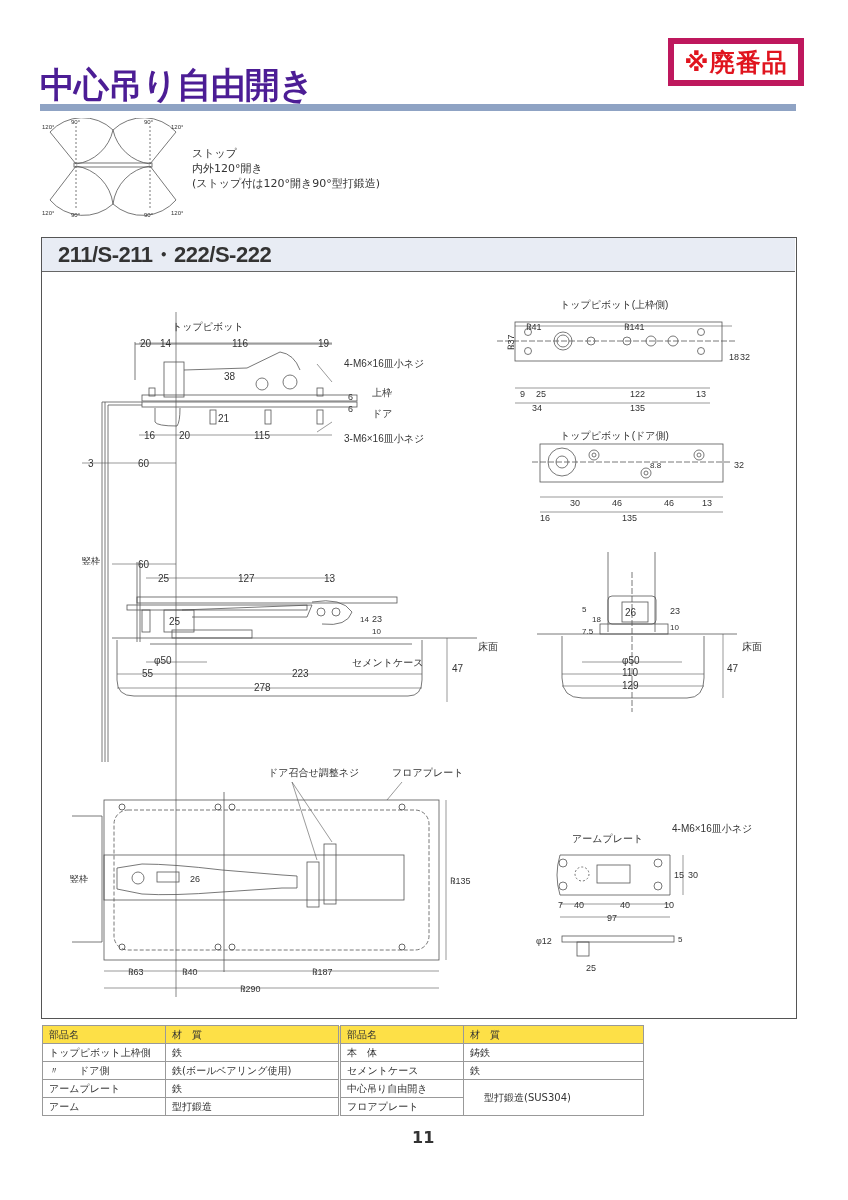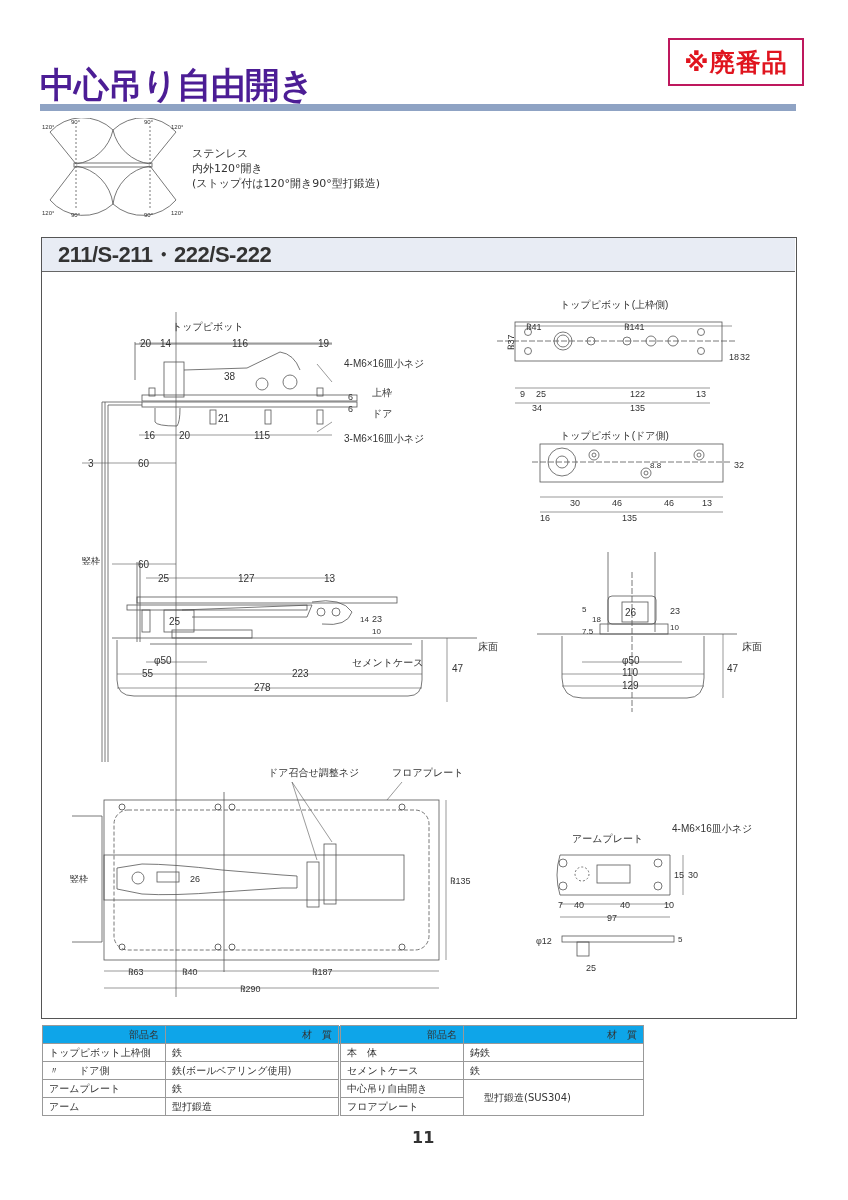--- a/index.html
+++ b/index.html
@@ -1,29 +1,29 @@
 <!DOCTYPE html>
 <html><head>
 <meta charset="utf-8">
 <style>
   html, body { margin:0; padding:0; background:#ffffff; }
   body { width:848px; height:1200px; position:relative; overflow:hidden; font-family:"DejaVu Sans", sans-serif; color:#333; }
   .abs { position:absolute; }
   .page-title { left:40px; top:62px; font-size:35px; font-weight:bold; color:#4c1d95; letter-spacing:-1px; white-space:nowrap; }
-  .obsolete-badge { left:668px; top:38px; width:136px; height:48px; border:2px solid #be185d; box-sizing:border-box; color:#e0141e; font-size:25px; font-weight:bold; display:flex; align-items:center; justify-content:center; letter-spacing:1px; }
+  .obsolete-badge { left:668px; top:38px; width:136px; height:48px; border:6px solid #be185d; box-sizing:border-box; color:#e0141e; font-size:25px; font-weight:bold; display:flex; align-items:center; justify-content:center; letter-spacing:1px; }
   .title-rule { left:40px; top:104px; width:756px; height:7px; background:#8fa3c4; }
   .swing-text { left:192px; top:146px; font-size:11px; line-height:15px; color:#333; }
   .swing-text div { white-space:nowrap; }
   .frame { left:41px; top:237px; width:756px; height:782px; border:1.5px solid #555; box-sizing:border-box; }
   .model-band { left:42px; top:238px; width:753px; height:33px; background:#e8ecf4; border-bottom:1.5px solid #666; }
   .model-title { left:58px; top:238px; font-size:22px; font-weight:bold; color:#333; line-height:33px; letter-spacing:-0.5px; white-space:nowrap; font-family:"Liberation Sans", sans-serif; }
   svg text { font-family:"Liberation Sans Narrow","Liberation Sans", sans-serif; fill:#333; }
   .materials { left:42px; top:1025px; width:602px; border-collapse:collapse; font-size:10px; color:#333; }
   .materials td, .materials th { border:1px solid #999; height:17px; padding:0 6px; font-weight:normal; }
-  .materials th { text-align:right; background:#0ea5e9; }
+  .materials th { text-align:left; background:#fde047; }
   .materials .sep { border-left:3px double #999; }
   .page-number { left:412px; top:1128px; font-size:16px; font-weight:bold; color:#333; }
 </style>
 </head>
 <body>
 
 <div class="abs page-title">中心吊り自由開き</div>
 <div class="abs obsolete-badge">※廃番品</div>
 <div class="abs title-rule"></div>
 
@@ -42,21 +42,21 @@
     <text x="31" y="6">90°</text>
     <text x="104" y="6">90°</text>
     <text x="131" y="11">120°</text>
     <text x="2" y="97">120°</text>
     <text x="31" y="99">90°</text>
     <text x="104" y="99">90°</text>
     <text x="131" y="97">120°</text>
   </g>
 </svg>
 <div class="abs swing-text">
-  <div>ステンレス</div>
+  <div>ストップ</div>
   <div>内外120°開き</div>
   <div>(ストップ付は120°開き90°型打鍛造)</div>
 </div>
 
 <div class="abs frame"></div>
 <div class="abs model-band"></div>
 <div class="abs model-title">211/S-211・222/S-222</div>
 
 <svg class="abs" style="left:42px;top:272px" width="753" height="746">
   <defs>

